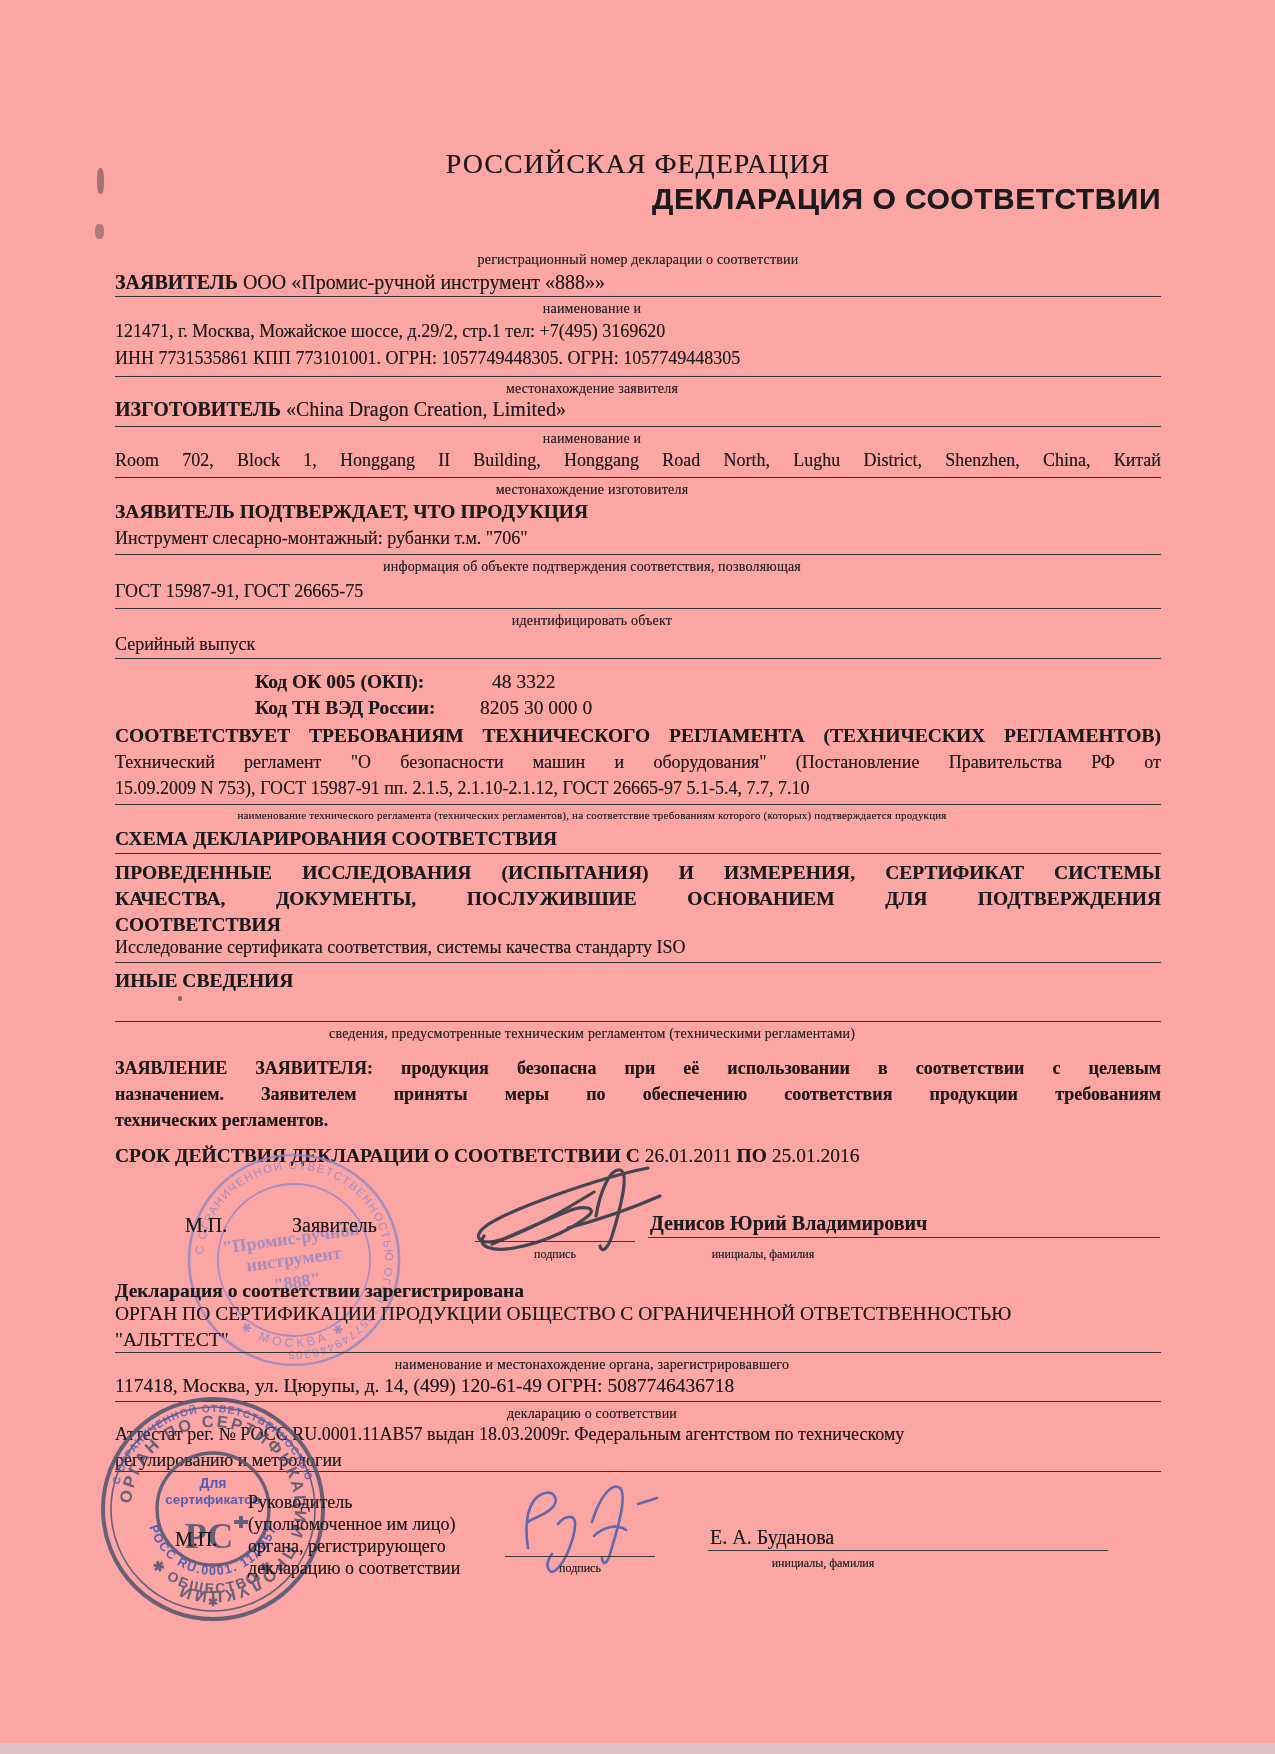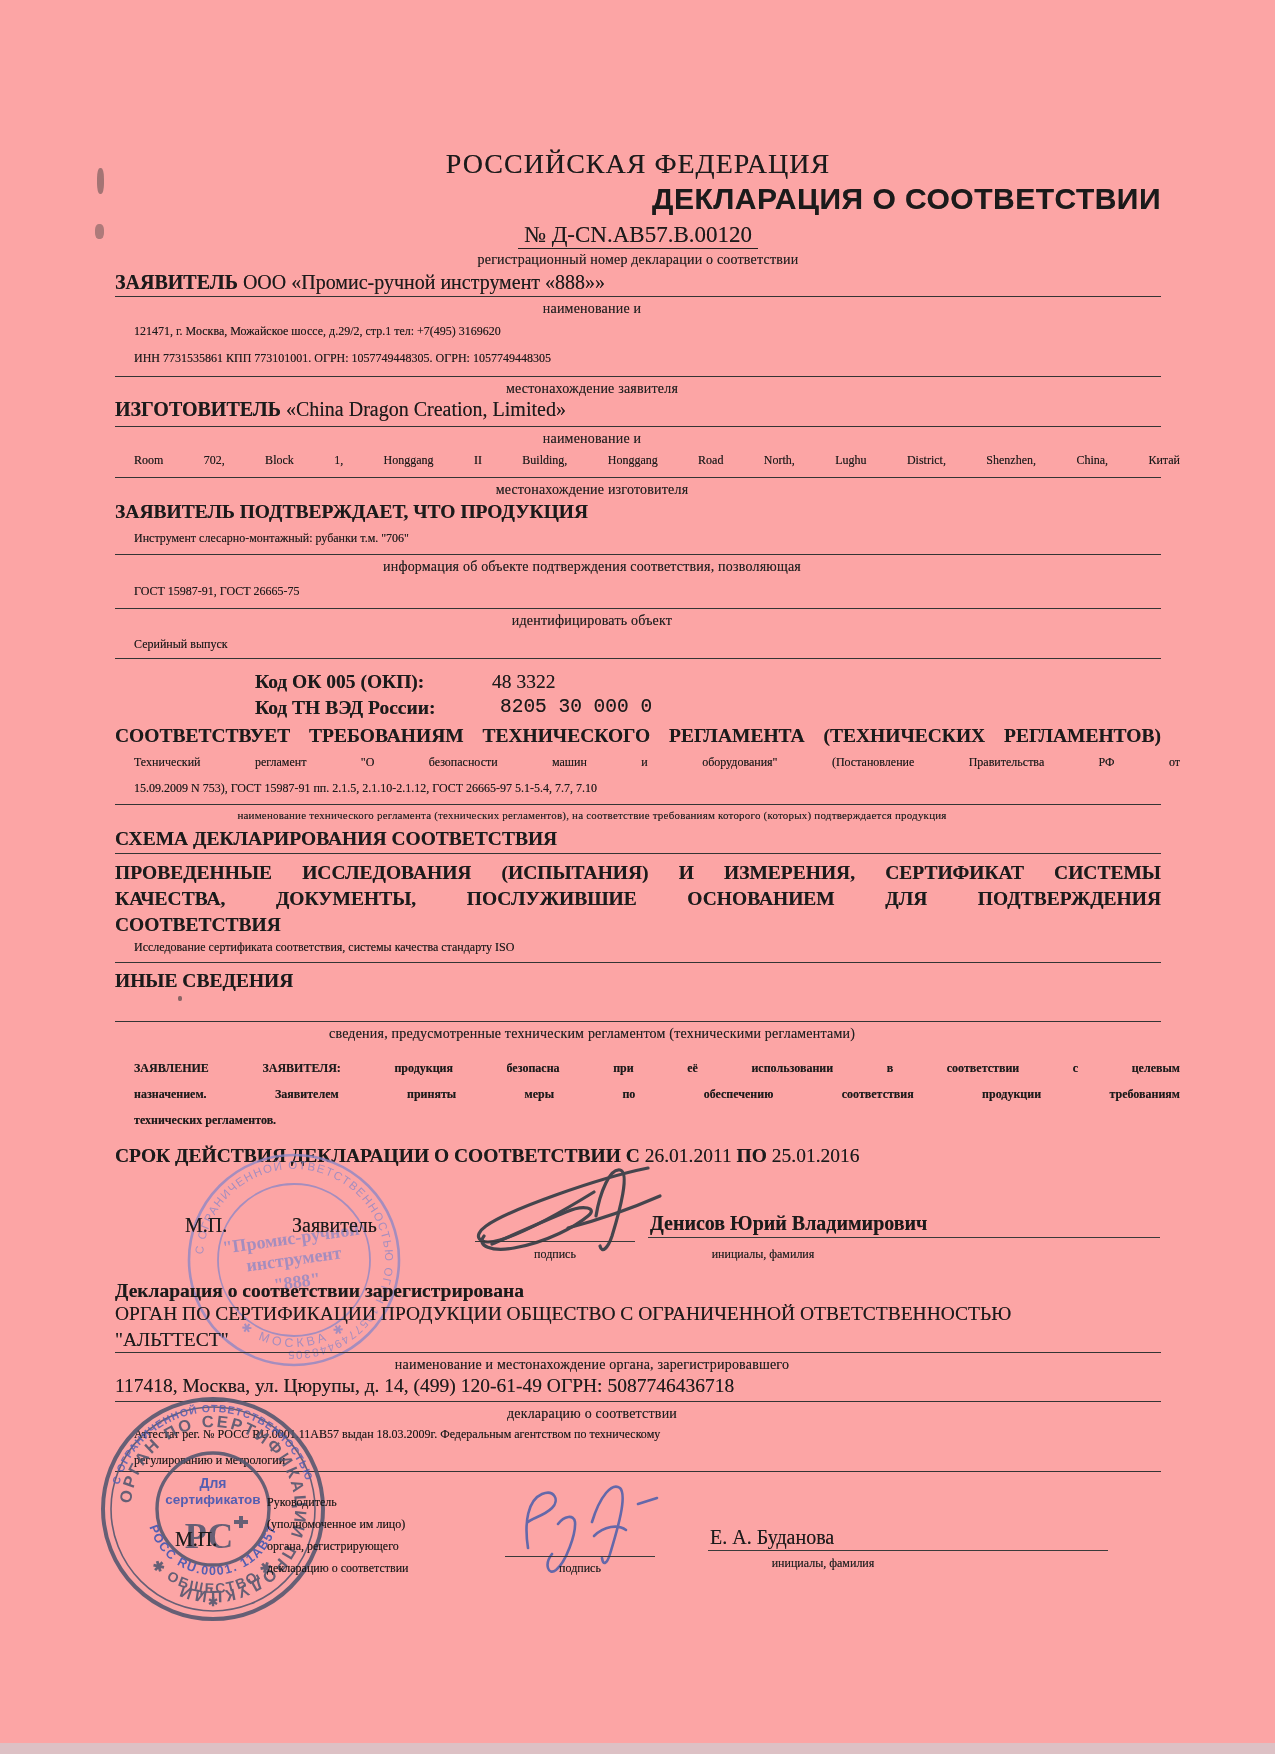--- a/index.html
+++ b/index.html
@@ -9,21 +9,21 @@
     overflow:hidden;margin:0 auto;
     text-shadow:0 0 .4px rgba(0,0,0,.45);
   }
   .abs{position:absolute;}
   .col{left:115px;width:1046px;}
   .center{text-align:center;}
   .b{font-weight:bold;}
   .rule{position:absolute;left:115px;width:1046px;border-top:1.6px solid #343434;height:0;}
   .cap{position:absolute;left:115px;width:1046px;box-sizing:border-box;padding-right:92px;
        text-align:center;font-size:14px;color:#222;letter-spacing:.2px;white-space:nowrap;}
-  .t19{font-size:12px;line-height:22px;margin-left:19px;}
+  .t19{font-size:18px;line-height:22px;}
   .t195{font-size:19.5px;line-height:23px;}
   .t20{font-size:20px;line-height:23px;}
   .jl{text-align:justify;text-align-last:justify;}
   .para{position:absolute;left:115px;width:1046px;}
   .sigline{position:absolute;border-top:1.5px solid #3a3a3a;height:0;}
   .siglabel{position:absolute;text-align:center;font-size:12px;color:#222;}
   .country{font-size:28px;letter-spacing:1px;}
   .doc-title{font-family:"Liberation Sans","DejaVu Sans",sans-serif;font-size:30px;font-weight:bold;letter-spacing:.5px;}
   .doc-number{font-size:23px;}
   .doc-number span{border-bottom:1.8px solid #222;padding:0 6px 1px 6px;}
@@ -36,21 +36,20 @@
 
 <div class="page">
 
   <div class="smudge" style="left:97px;top:168px;width:7px;height:26px;opacity:.45;"></div>
   <div class="smudge" style="left:95px;top:224px;width:9px;height:15px;opacity:.4;"></div>
   <div class="smudge" style="left:178px;top:996px;width:4px;height:5px;opacity:.6;"></div>
   <div class="bottom-edge"></div>
 
   <div class="abs col center country" style="top:148px;">РОССИЙСКАЯ ФЕДЕРАЦИЯ</div>
   <div class="abs col center doc-title" style="top:182px;text-align:right;">ДЕКЛАРАЦИЯ О СООТВЕТСТВИИ</div>
-  <div class="abs col center doc-number" style="top:222px;"><span>№ Д-CN.АВ57.В.00120</span></div>
   <div class="cap" style="top:252px;padding-right:0;">регистрационный номер декларации о соответствии</div>
 
   <div class="abs col t20" style="top:271px;">
     <span class="b">ЗАЯВИТЕЛЬ</span>
     <span>ООО «Промис-ручной инструмент «888»»</span>
   </div>
   <div class="rule" style="top:296px;"></div>
   <div class="cap" style="top:301px;">наименование и</div>
   <div class="abs col t19" style="top:320px;">121471, г. Москва, Можайское шоссе, д.29/2, стр.1 тел: +7(495) 3169620</div>
   <div class="abs col t19" style="top:347px;">ИНН 7731535861 КПП 773101001. ОГРН: 1057749448305. ОГРН: 1057749448305</div>
@@ -73,21 +72,21 @@
   <div class="cap" style="top:559px;">информация об объекте подтверждения соответствия, позволяющая</div>
   <div class="abs col t19" style="top:580px;">ГОСТ 15987-91, ГОСТ 26665-75</div>
   <div class="rule" style="top:608px;"></div>
   <div class="cap" style="top:613px;">идентифицировать объект</div>
   <div class="abs col t19" style="top:633px;">Серийный выпуск</div>
   <div class="rule" style="top:658px;"></div>
 
   <div class="abs t195 b" style="left:255px;top:670px;">Код ОК 005 (ОКП):</div>
   <div class="abs t195" style="left:492px;top:670px;">48 3322</div>
   <div class="abs t195 b" style="left:255px;top:696px;">Код ТН ВЭД России:</div>
-  <div class="abs t195" style="left:500px;top:696px;font-family:Liberation Mono, monospace;">8205 30 000 0</div>
+  <div class="abs t195" style="left:480px;top:696px;">8205 30 000 0</div>
 
   <div class="abs col t195 b jl" style="top:724px;">СООТВЕТСТВУЕТ ТРЕБОВАНИЯМ ТЕХНИЧЕСКОГО РЕГЛАМЕНТА (ТЕХНИЧЕСКИХ РЕГЛАМЕНТОВ)</div>
   <div class="para t19 jl" style="top:751px;">Технический регламент "О безопасности машин и оборудования" (Постановление Правительства РФ от</div>
   <div class="para t19" style="top:777px;">15.09.2009 N 753), ГОСТ 15987-91 пп. 2.1.5, 2.1.10-2.1.12, ГОСТ 26665-97 5.1-5.4, 7.7, 7.10</div>
   <div class="rule" style="top:804px;"></div>
   <div class="cap" style="top:809px;font-size:11px;">наименование технического регламента (технических регламентов), на соответствие требованиям которого (которых) подтверждается продукция</div>
   <div class="abs col t195 b" style="top:827px;">СХЕМА ДЕКЛАРИРОВАНИЯ СООТВЕТСТВИЯ</div>
   <div class="rule" style="top:853px;"></div>
 
   <div class="para t195 b jl" style="top:861px;">ПРОВЕДЕННЫЕ ИССЛЕДОВАНИЯ (ИСПЫТАНИЯ) И ИЗМЕРЕНИЯ, СЕРТИФИКАТ СИСТЕМЫ</div>

